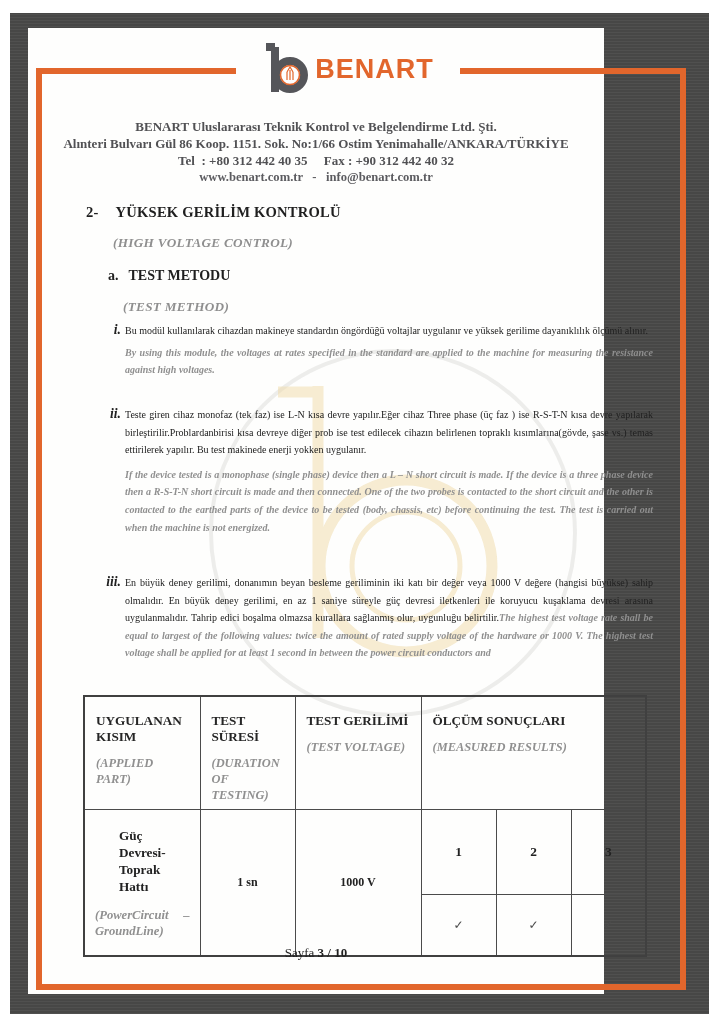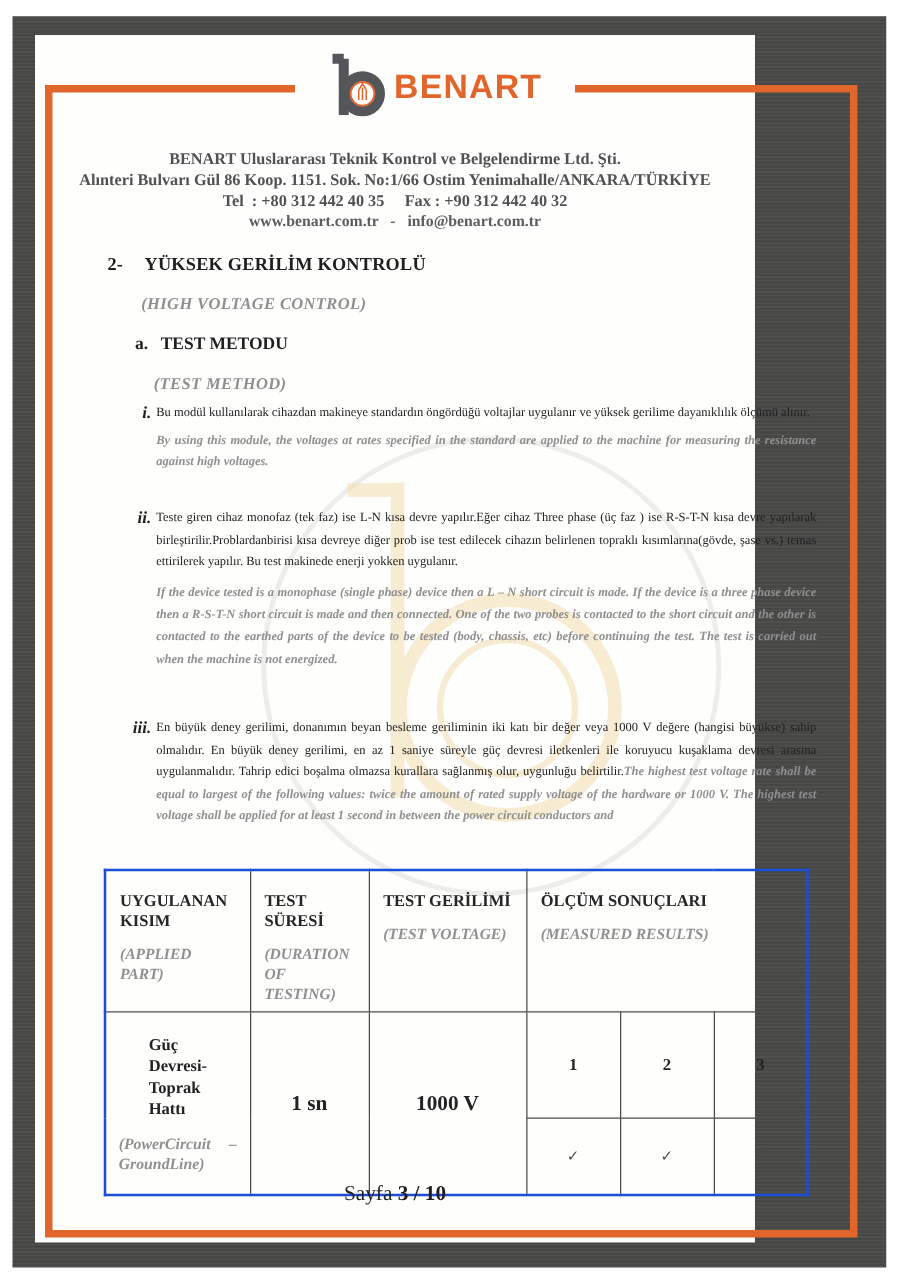--- a/index.html
+++ b/index.html
@@ -64,34 +64,34 @@
   .item-1 .en{margin-top:4px;}
   .item-2{top:378px;}
   .item-2 .en{margin-top:7px;}
   .item-3{top:546px;}
   
   .test-table{
     position:absolute;left:55px;top:667px;width:562px;z-index:2;
     border-collapse:collapse;table-layout:fixed;
   }
   .test-table th,.test-table td{border:1px solid #4b4b4b;overflow:hidden;}
-  .test-table{border:2px solid #1d4ed8;padding-left:48px;}
+  .test-table{border:2px solid #404040;padding-left:48px;}
   .test-table th{
     vertical-align:top;text-align:left;padding:16px 11px 0 11px;font-weight:700;
     font-size:13.2px;color:#262626;height:96px;
   }
   .th-en{margin-top:10px;font-weight:600;font-style:italic;color:#909090;font-size:12.4px;text-align:justify;line-height:16px;}
   .td-part{vertical-align:middle;padding:0 10px;}
   .part-tr{font-weight:700;font-size:13.2px;color:#222;text-align:justify;line-height:17px;margin-left:24px;}
   .part-en{margin-top:12px;font-weight:600;font-style:italic;color:#909090;font-size:12.6px;text-align:justify;line-height:16px;}
-  .td-mid{vertical-align:middle;text-align:center;font-weight:700;font-size:17px;color:#222;}
+  .td-mid{vertical-align:middle;text-align:center;font-weight:700;font-size:12px;color:#222;}
   .td-num{height:82px;text-align:center;vertical-align:middle;font-weight:700;font-size:13.4px;color:#222;}
   .td-chk{height:58px;text-align:center;vertical-align:middle;font-size:12px;color:#4c4c4c;}
   
-  .footer{position:absolute;left:0;right:0;top:917px;text-align:center;z-index:2;font-size:17px;color:#1f1f1f;}
+  .footer{position:absolute;left:0;right:0;top:917px;text-align:center;z-index:2;font-size:13px;color:#1f1f1f;}
   .footer .pg{font-weight:700;}
 </style>
 </head>
 <body>
 
 <div class="scan-frame"></div>
 
 <div class="page">
 
   <svg class="watermark" width="450" height="450" viewBox="0 0 450 450">

